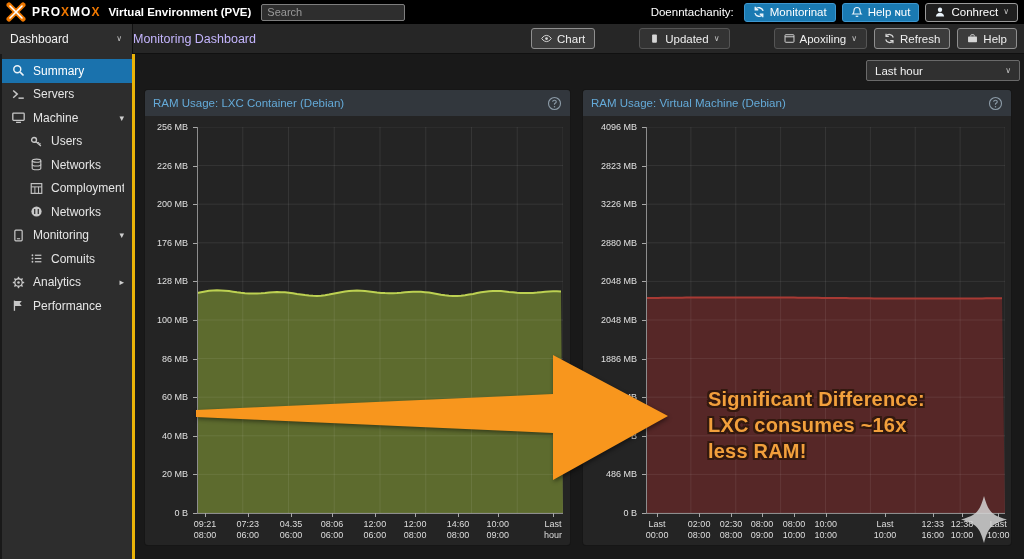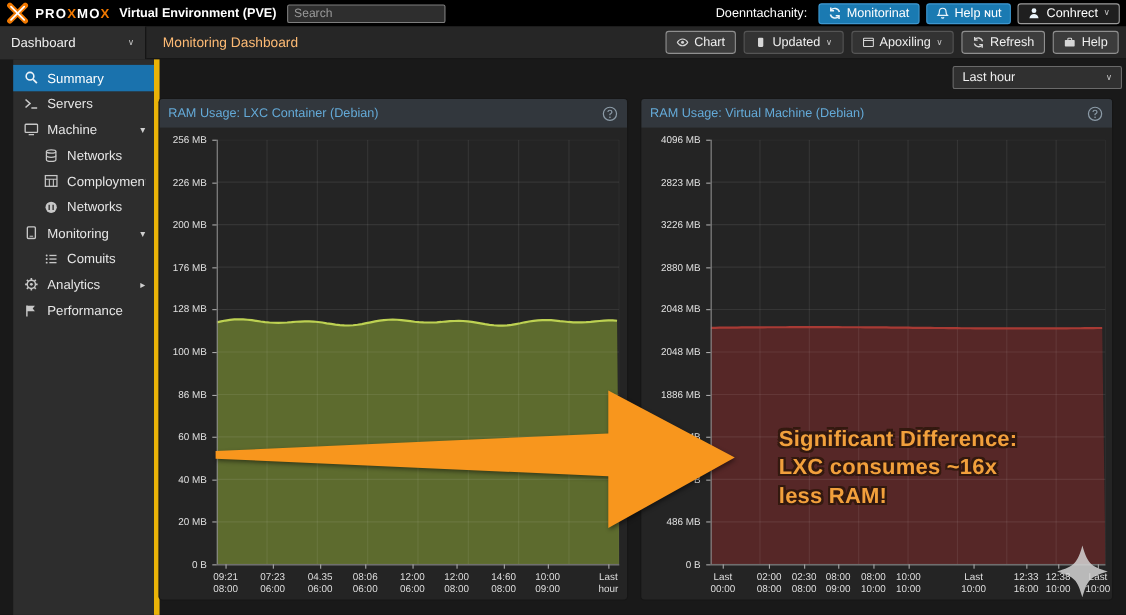--- a/index.html
+++ b/index.html
@@ -23,34 +23,34 @@
   .tbtn.dark{background:#1f1f1f;border-color:#9a9a9a;}
   .bicon{width:12px;height:12px;display:inline-block;color:#eaf4fb;}
   .bicon svg{width:100%;height:100%;display:block;}
   .chev{font-size:8px;color:#c2c2c2;line-height:1;}
   
   .bar2{position:absolute;left:0;top:24px;width:1024px;height:30px;background:#262626;
         border-bottom:1px solid #101010;display:flex;align-items:center;box-sizing:border-box;}
   .dash-select{width:133px;height:30px;background:#2d2d2d;border-right:1px solid #111;
                display:flex;align-items:center;justify-content:space-between;padding:0 10px;
                box-sizing:border-box;font-size:12px;color:#f0f0f0;cursor:pointer;flex:0 0 auto;}
-  .ptitle{font-size:12.5px;color:#fdba74;margin-left:15px;}
+  .ptitle{font-size:12.5px;color:#c4b5fd;margin-left:0;}
   .btn2{display:inline-flex;align-items:center;gap:5px;height:21px;padding:0 9px;border-radius:3px;
         font-size:11.5px;color:#efefef;background:#3c3c3c;border:1px solid #8f8f8f;cursor:pointer;
         margin-right:7px;font-family:inherit;white-space:nowrap;}
-  .btn2.dim{background:#333;border-color:#555;}
+  .btn2.dim{background:#333;border-color:#555;margin-left:37px;}
   .btn2 .bicon{color:#d6d6d6;width:11px;height:11px;}
   
   .time-select{position:absolute;left:866px;top:60px;width:154px;height:21px;background:#303030;
                border:1px solid #6a6a6a;border-radius:2px;display:flex;align-items:center;
                justify-content:space-between;padding:0 8px;box-sizing:border-box;font-size:11.5px;
                color:#f0f0f0;cursor:pointer;}
   
-  .sidebar{position:absolute;left:12px;top:54px;width:133px;height:505px;background:#2d2d2d;
-           border-right:5px solid #eab308;box-sizing:border-box;padding-top:5px;}
+  .sidebar{position:absolute;left:2px;top:54px;width:133px;height:505px;background:#2d2d2d;
+           border-right:3px solid #eab308;box-sizing:border-box;padding-top:5px;}
   .side-item{height:23.5px;display:flex;align-items:center;gap:8px;padding:0 8px 0 10px;
              font-size:12px;color:#e6e6e6;cursor:pointer;box-sizing:border-box;}
   .side-item.indent{padding-left:28px;}
   .side-item.selected{background:#1a72ad;color:#fff;}
   .sicon{width:13px;height:13px;flex:0 0 auto;color:#d5d5d5;opacity:.92;}
   .side-item.selected .sicon{color:#fff;}
   .sicon svg{width:100%;height:100%;display:block;}
   .slabel{flex:1;white-space:nowrap;overflow:hidden;}
   .schev{font-size:9px;color:#cfcfcf;}
   
@@ -213,20 +213,29 @@
         </div>
         <div class="side-item">
           <span class="sicon">
             <svg viewBox="0 0 16 16">
               <rect x="1" y="2.5" width="14" height="9" rx="1" fill="none" stroke="currentColor" stroke-width="1.6"></rect>
               <line x1="5" y1="14" x2="11" y2="14" stroke="currentColor" stroke-width="1.6"></line>
             </svg>
           </span>
           <span class="slabel">Machine</span>
           <span class="schev">▾</span>
+        </div>
+        <div class="side-item indent">
+          <span class="sicon">
+            <svg viewBox="0 0 16 16">
+              <circle cx="5" cy="6" r="3" fill="none" stroke="currentColor" stroke-width="1.7"></circle>
+              <path d="M7.4 8.4l6 5M11 12l1.8-1.8M9.4 10.4l1.5-1.5" stroke="currentColor" stroke-width="1.6" fill="none"></path>
+            </svg>
+          </span>
+          <span class="slabel">Users</span>
         </div>
         <div class="side-item indent">
           <span class="sicon">
             <svg viewBox="0 0 16 16">
               <ellipse cx="8" cy="3.3" rx="5.3" ry="1.9" fill="none" stroke="currentColor" stroke-width="1.4"></ellipse>
               <path d="M2.7 3.3v9.2c0 1 2.4 1.9 5.3 1.9s5.3-.9 5.3-1.9V3.3" fill="none" stroke="currentColor" stroke-width="1.4"></path>
               <path d="M2.7 7.9c0 1 2.4 1.9 5.3 1.9s5.3-.9 5.3-1.9" fill="none" stroke="currentColor" stroke-width="1.4"></path>
             </svg>
           </span>
           <span class="slabel">Networks</span>

